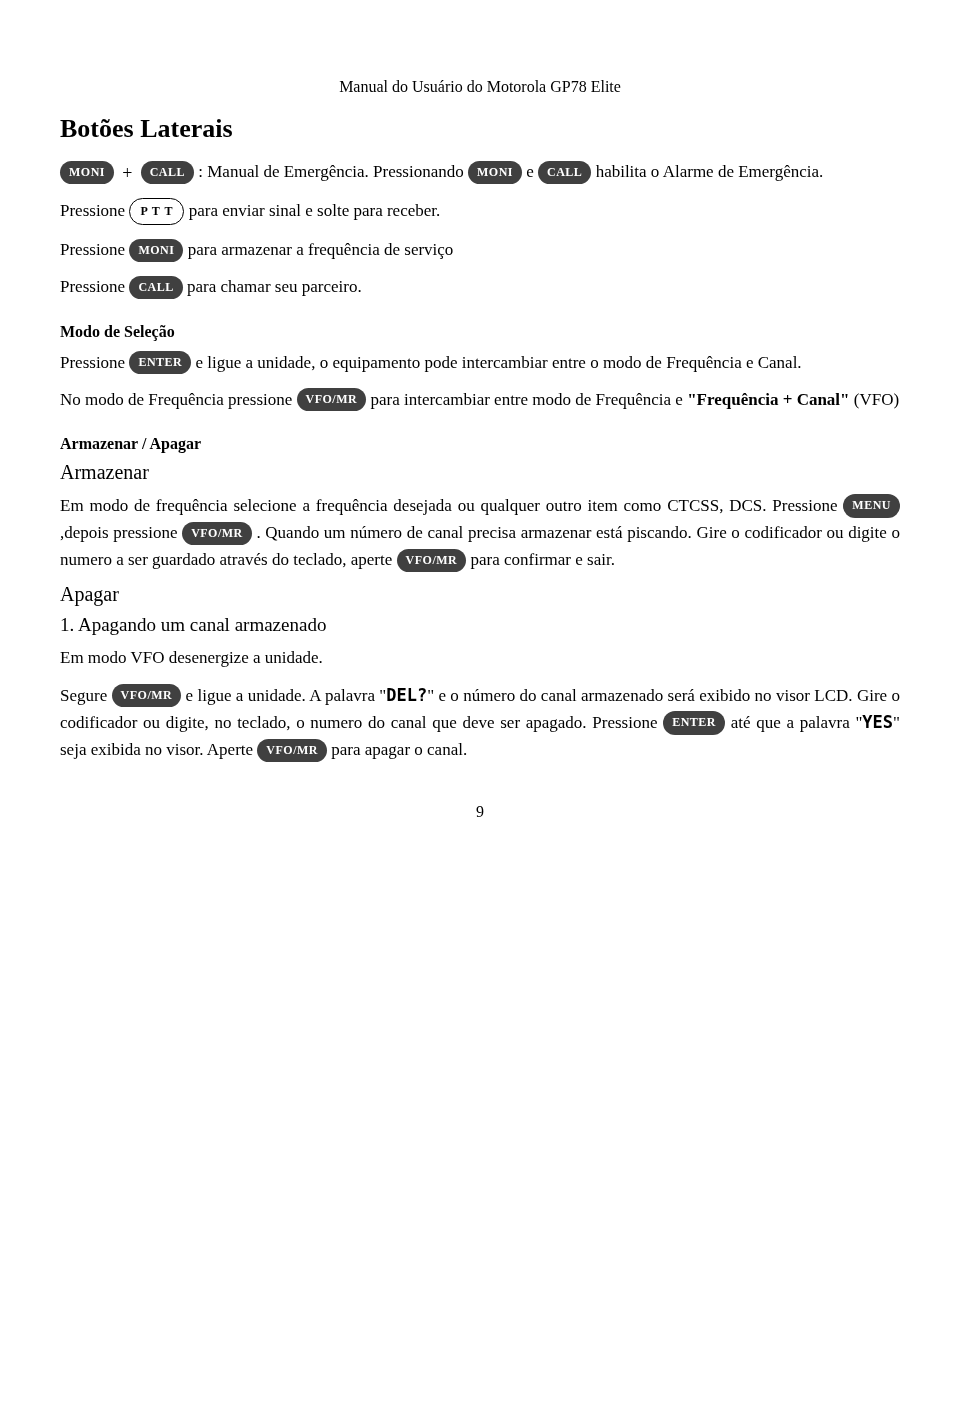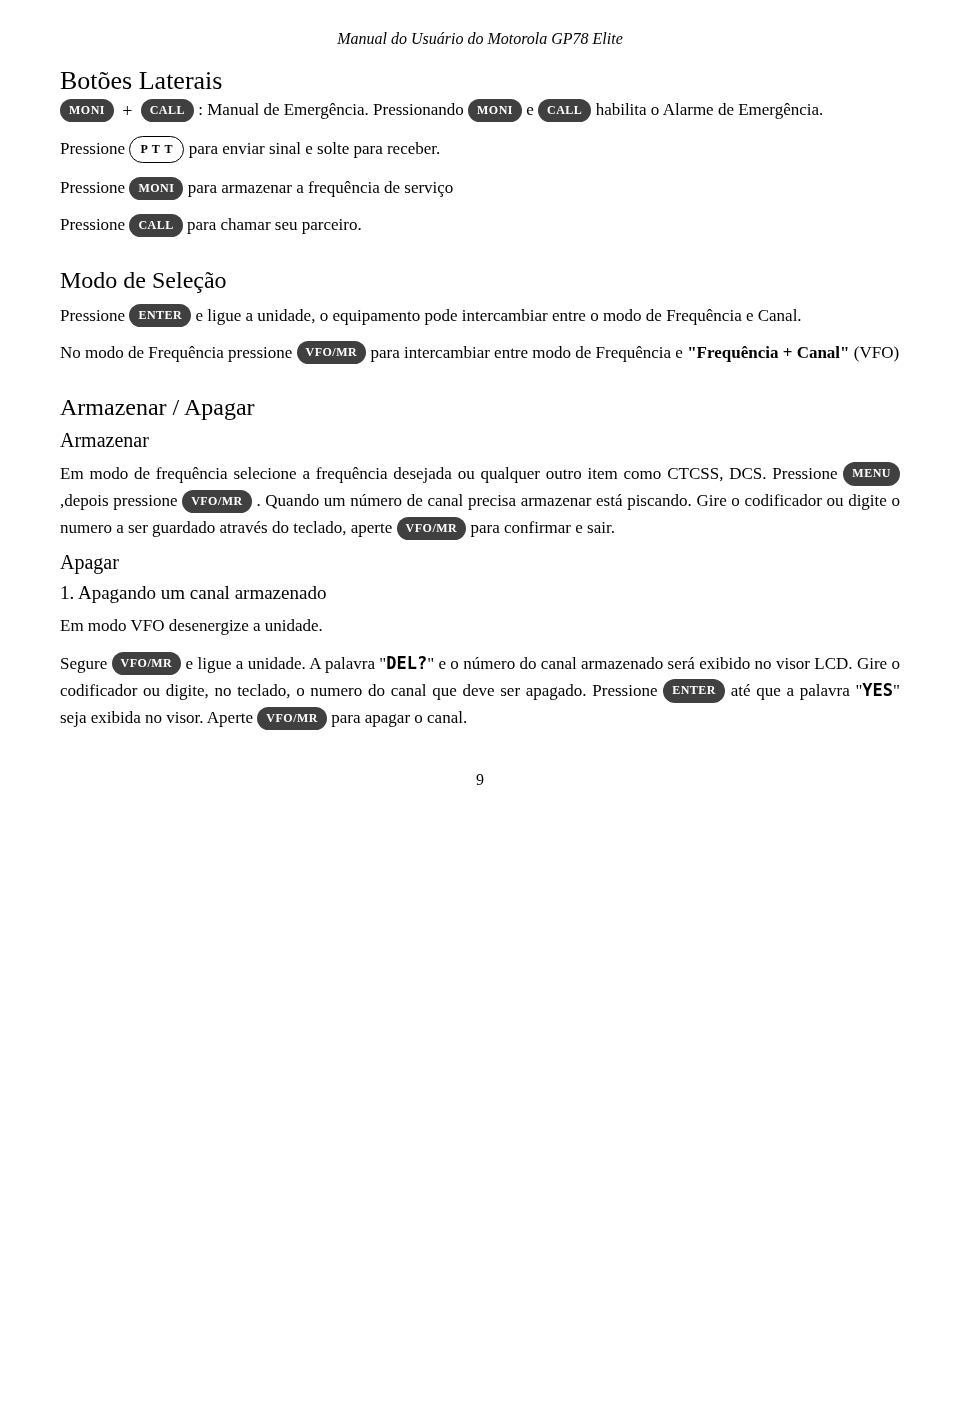--- a/index.html
+++ b/index.html
@@ -7,33 +7,33 @@
       background: #fff;
       font-family: "Times New Roman", Times, serif;
       font-size: 17px;
       color: #000;
       width: 960px;
       min-height: 1417px;
       padding: 30px 60px 60px 60px;
     }
     .page-header {
       text-align: center;
-      font-style: italic;
       font-size: 16px;
       margin-bottom: 18px;
+      margin-top: 48px;
     }
     h1.section-title {
       font-size: 26px;
-      font-weight: normal;
-      margin-bottom: 0;
+      font-weight: bold;
+      margin-bottom: 14px;
     }
     h2.sub-section-title {
-      font-size: 24px;
-      font-weight: normal;
-      margin-top: 28px;
+      font-size: 16px;
+      font-weight: bold;
+      margin-top: 22px;
       margin-bottom: 8px;
     }
     h3.sub-sub-title {
       font-size: 20px;
       font-weight: normal;
       margin-bottom: 8px;
     }
     p {
       line-height: 1.6;
       margin-bottom: 10px;

